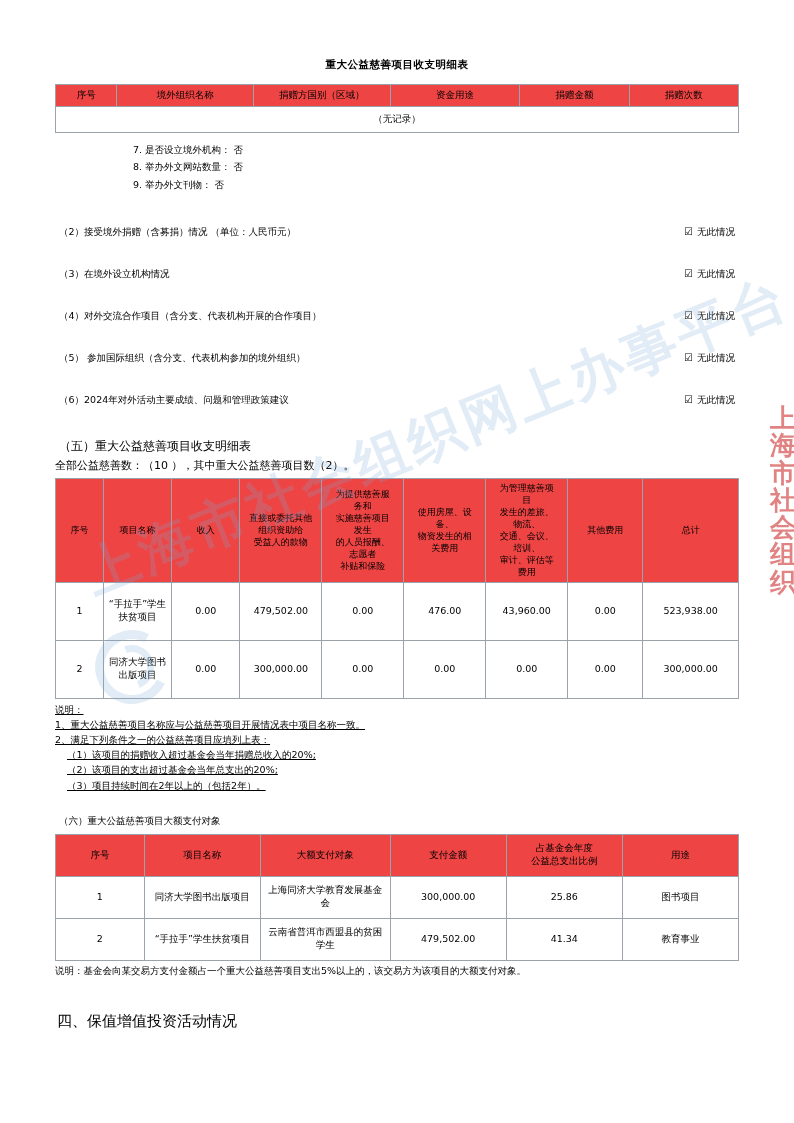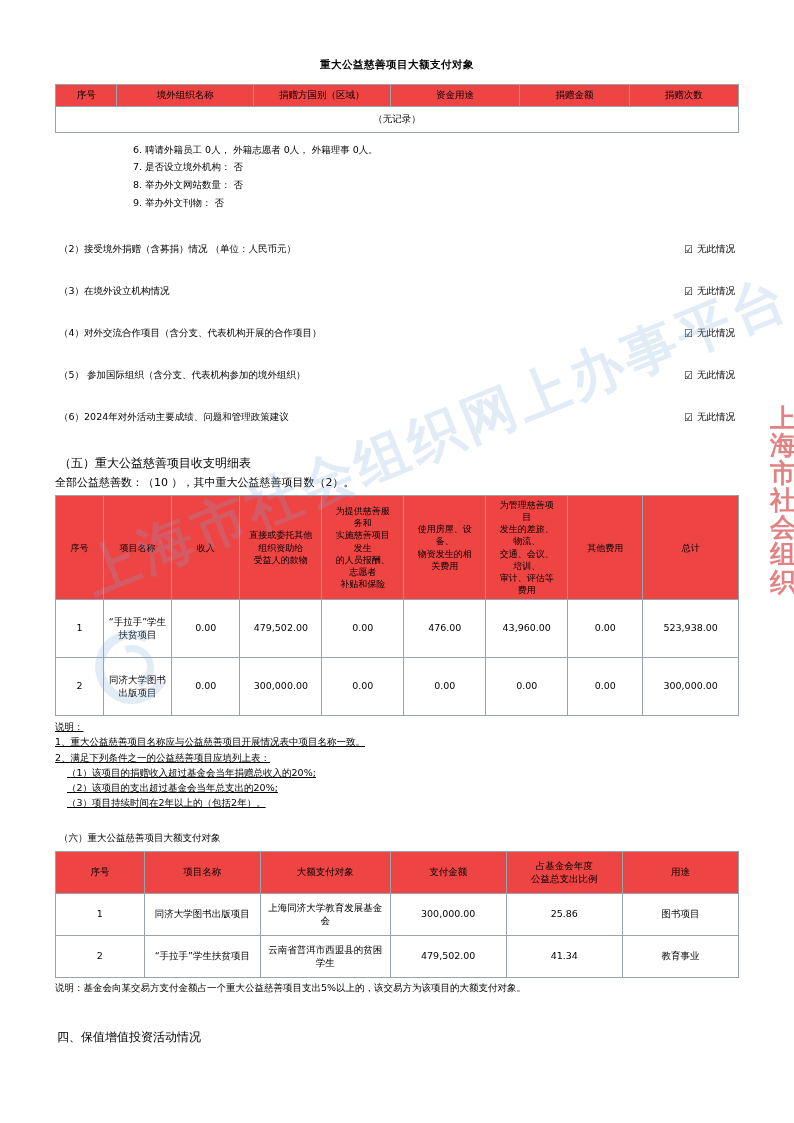--- a/index.html
+++ b/index.html
@@ -147,39 +147,39 @@
   .indent1 { padding-left: 12px !important; }
   .sec-title2 {
     margin-top: 22px;
     margin-bottom: 6px;
     font-size: 9.5px;
     padding-left: 4px;
   }
   .note2 { padding-top: 4px; font-size: 9.5px; }
   .tail {
     margin-top: 34px;
-    font-size: 12px;
+    font-size: 15px;
     padding-left: 2px;
   }
   .cell-name { font-size: 9.5px; }
   .t3 td { height: 42px; }
   .big-head td { height: 96px; font-size: 9px; padding: 3px 2px; }
   .r1 td { height: 58px; }
 </style>
 </head>
 <body>
 
 <div class="page">
 
   <div class="wm wm-text">上海市社会组织网上办事平台</div>
   <div class="wm wm-ring"></div>
   <div class="wm wm-ring2"></div>
   <div class="wm wm-red">上海市社会组织</div>
 
-  <div class="doc-title">重大公益慈善项目大额支付对象</div>
+  <div class="doc-title">重大公益慈善项目收支明细表</div>
 
   <table>
     <colgroup>
       <col style="width:9%">
         <col style="width:20%">
         <col style="width:20%">
       <col style="width:19%">
         <col style="width:16%">
         <col style="width:16%">
     </colgroup>
@@ -194,21 +194,20 @@
       </tr>
     </thead>
     <tbody>
       <tr>
         <td class="norec" colspan="6">（无记录）</td>
       </tr>
     </tbody>
   </table>
 
   <div class="list-block">
-    <div>6. 聘请外籍员工 0人，  外籍志愿者 0人，  外籍理事 0人。</div>
     <div>7. 是否设立境外机构：  否</div>
     <div>8. 举办外文网站数量：  否</div>
     <div>9. 举办外文刊物：  否</div>
   </div>
 
   <div class="chk-list">
     <div class="chk-row">
       <span class="chk-label">（2）接受境外捐赠（含募捐）情况 （单位：人民币元）</span>
       <span class="chk-right">
         <span class="box">☑</span>

